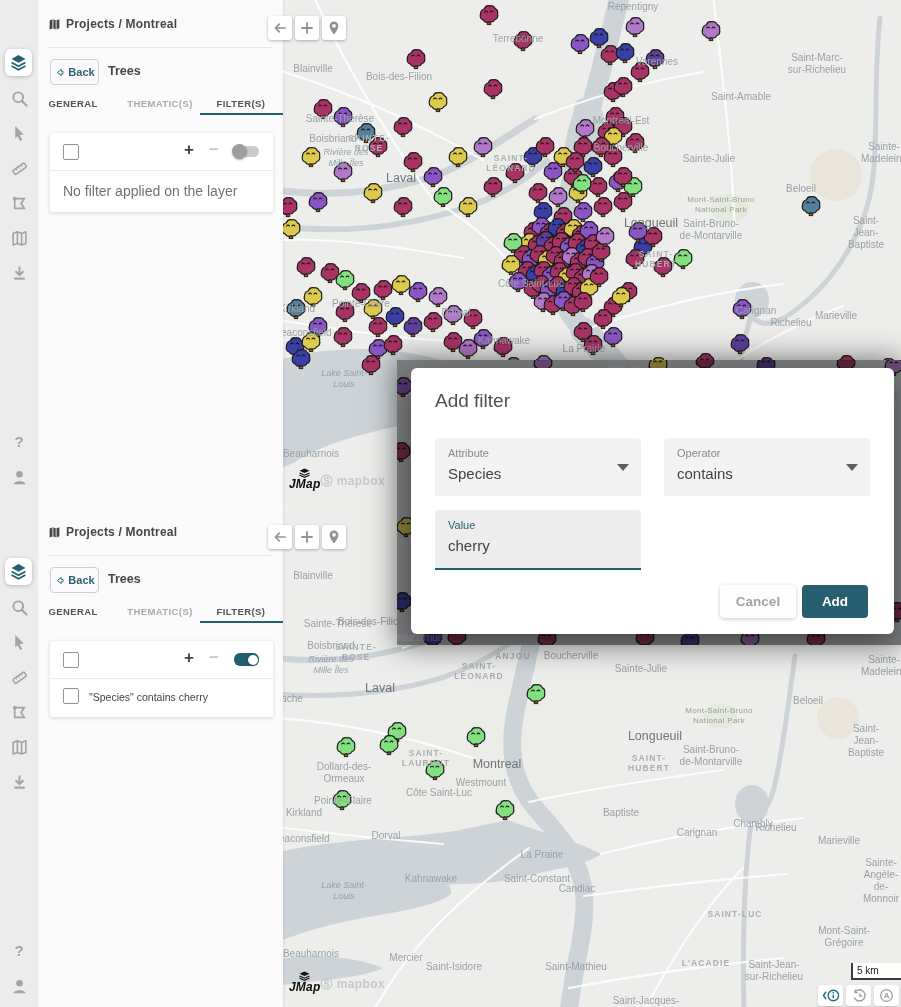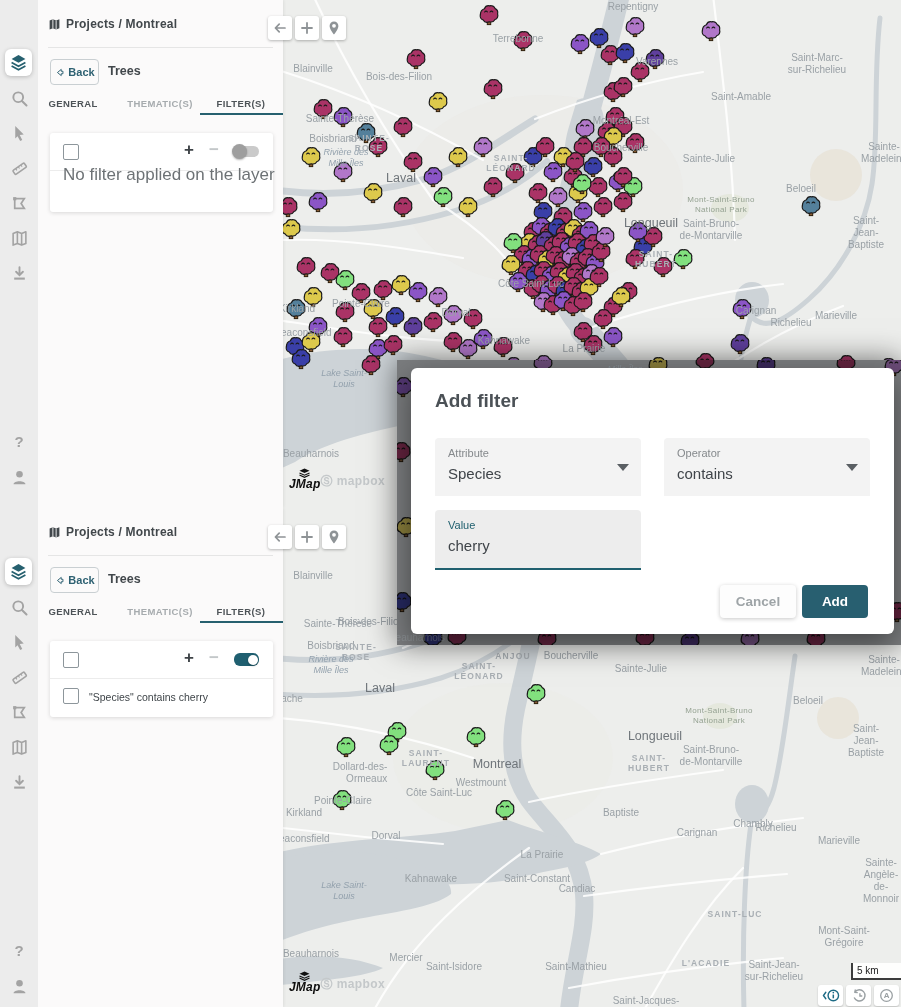--- a/index.html
+++ b/index.html
@@ -42,21 +42,21 @@
   .crow{position:relative;height:37px;border-bottom:1px solid #ececec}
   .cbx{position:absolute;left:13px;top:11px;width:14px;height:14px;border:1.6px solid #8d969b;border-radius:2px;
        background:#fff;cursor:pointer}
   .plus{position:absolute;left:134px;top:7px;font-size:17px;color:#3e4347;cursor:pointer;font-weight:bold}
   .minus{position:absolute;left:159px;top:7px;font-size:17px;color:#c3c7c9;cursor:pointer;font-weight:bold}
   .tgl{position:absolute;left:184px;top:13px;width:25px;height:11px;background:#cacaca;border-radius:6px;cursor:pointer}
   .tgl .knob{position:absolute;left:-2px;top:-2px;width:15px;height:15px;border-radius:50%;background:#9e9e9e;
        box-shadow:0 1px 2px rgba(0,0,0,.3)}
   .tgl.on{background:#1f5f70;height:13px;top:12px}
   .tgl.on .knob{left:auto;right:1px;top:1.5px;width:10px;height:10px;background:#fff}
-  .empty-txt{position:absolute;left:13px;top:32px;font-size:17px;color:#6d7275;white-space:nowrap}
+  .empty-txt{position:absolute;left:13px;top:50px;font-size:14px;color:#6d7275;white-space:nowrap}
   .flt-row{position:relative;height:38px}
   .flt-cbx{position:absolute;left:13px;top:9px;width:14px;height:14px;border:1.6px solid #8d969b;border-radius:2px;cursor:pointer}
   .flt-txt{position:absolute;left:39px;top:12px;font-size:10.5px;color:#3f4549;white-space:nowrap}
 
   
   .map{position:absolute;left:283px;top:0;right:0;bottom:0;background:#edeeec;overflow:hidden;cursor:grab}
   .map svg.base{position:absolute;left:0;top:0;width:618px;height:100%}
   .lbls{position:absolute;left:0;top:0;right:0;bottom:0;pointer-events:none}
   .lbl{position:absolute;transform:translate(-50%,-50%);white-space:pre-line;text-align:center;line-height:1.2;pointer-events:none}
   .k-city{font-size:12.5px;color:#6f757a}
@@ -82,21 +82,21 @@
         display:flex;align-items:center;justify-content:center;cursor:pointer}
   .cbtn svg{width:19px;height:15px}
 
   
   .overlay{position:absolute;left:397px;top:360px;width:504px;height:285px;z-index:20;background:#7a7c7e;
         box-shadow:0 0 28px rgba(0,0,0,.55);overflow:hidden}
   .overlay svg.scrim{position:absolute;left:0;top:0;width:504px;height:285px;filter:brightness(.62) saturate(.85)}
   .overlay .lbls .lbl{opacity:.5}
   .dialog{position:absolute;left:14px;top:8px;width:483px;height:266px;background:#fff;border-radius:6px;
         box-shadow:0 10px 30px rgba(0,0,0,.45)}
-  .dlg-title{position:absolute;left:24px;top:22px;font-size:19px;font-weight:bold;color:#4b5156}
+  .dlg-title{position:absolute;left:24px;top:22px;font-size:19px;font-weight:normal;color:#4b5156}
   .fld{position:absolute;width:206px;height:58px;background:#f3f3f3;border-radius:4px 4px 0 0;cursor:pointer}
   #fld-attr{left:24px;top:70px}
   #fld-op{left:253px;top:70px}
   #fld-val{left:24px;top:142px;background:#ededed;border-bottom:2px solid #20606f;cursor:text}
   .flabel{position:absolute;left:13px;top:9px;font-size:11px;color:#85898c}
   #fld-val .flabel{color:#20606f}
   .fval{position:absolute;left:13px;top:27px;font-size:15px;color:#3f4449}
   .caret{position:absolute;right:12px;top:26px;width:0;height:0;border-left:6px solid transparent;
         border-right:6px solid transparent;border-top:7px solid #5a5f63}
   .btn-cancel{position:absolute;left:309px;top:217px;width:76px;height:33px;background:#fdfdfd;border-radius:4px;
@@ -595,21 +595,21 @@
           <div class="lbl k-city" style="left: 372px; top: 228px;">Longueuil</div>
           <div class="lbl k-town" style="left: 428px; top: 248px;">Saint-Bruno-
 de-Montarville</div>
           <div class="lbl k-caps" style="left: 366px; top: 255px;">SAINT-
 HUBERT</div>
           <div class="lbl k-caps" style="left: 143px; top: 250px;">SAINT-
 LAURENT</div>
           <div class="lbl k-city" style="left: 214px; top: 256px;">Montreal</div>
           <div class="lbl k-town" style="left: 198px; top: 275px;">Westmount</div>
           <div class="lbl k-town" style="left: 156px; top: 285px;">Côte Saint-Luc</div>
-          <div class="lbl k-town" style="left: 77px; top: 265px; text-align: right;">Dollard-des-
+          <div class="lbl k-town" style="left: 61px; top: 265px;">Dollard-des-
 Ormeaux</div>
           <div class="lbl k-town" style="left: 60px; top: 293px;">Pointe-Claire</div>
           <div class="lbl k-town" style="left: 21px; top: 305px;">Kirkland</div>
           <div class="lbl k-town" style="left: 103px; top: 328px;">Dorval</div>
           <div class="lbl k-town" style="left: 18px; top: 331px;">Beaconsfield</div>
           <div class="lbl k-town" style="left: 338px; top: 305px;">Baptiste</div>
           <div class="lbl k-town" style="left: 259px; top: 347px;">La Prairie</div>
           <div class="lbl k-town" style="left: 148px; top: 371px;">Kahnawake</div>
           <div class="lbl k-water" style="left: 61px; top: 383px;">Lake Saint-
 Louis</div>

